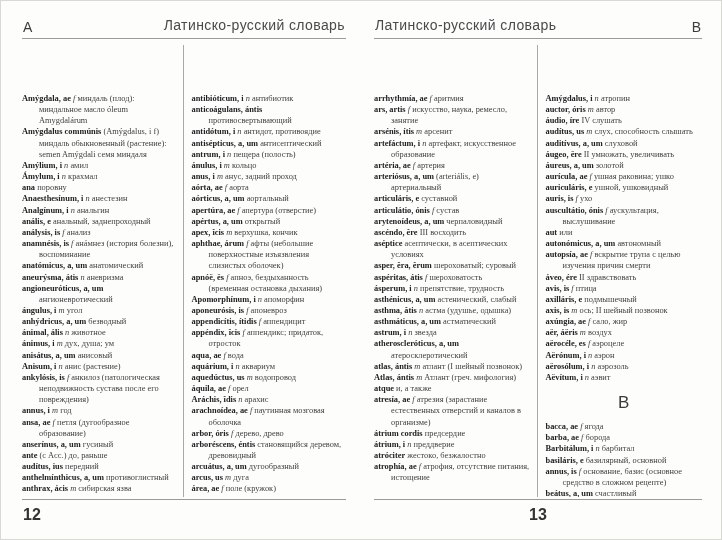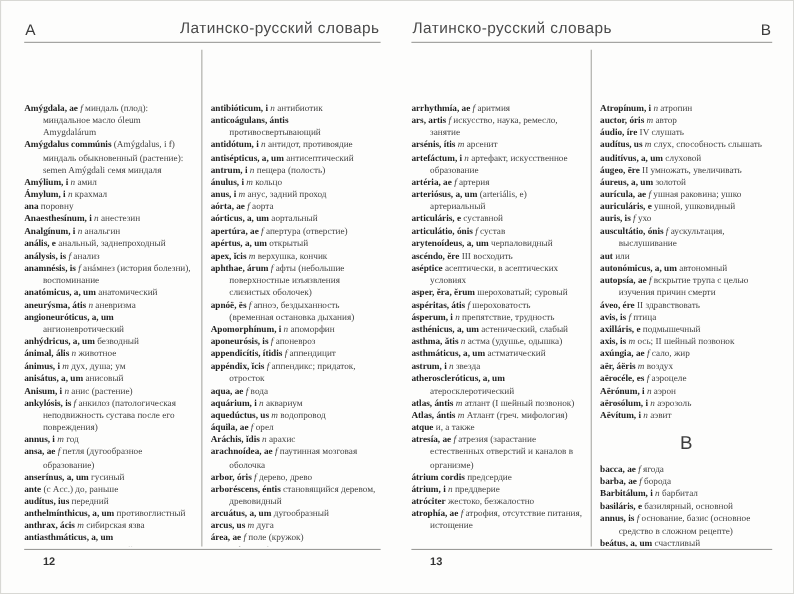--- a/index.html
+++ b/index.html
@@ -19,22 +19,22 @@
   .running-title { font-family: "Liberation Sans", sans-serif; font-size: 14px; color: #4a4a4a; letter-spacing: 0.4px; line-height: 1.2; }
   .headrule { border-top: 1px solid #9b9b98; margin-top: 4px; }
 
   .cols { display: flex; margin-top: 6px; height: 452px; overflow: hidden; }
   .col { flex: 1 1 0; overflow: hidden; margin-top: 48px; }
   .col.first { padding-right: 6px; }
   .col.second { padding-left: 8px; }
   .vrule { width: 1px; background: #a8a8a4; flex: 0 0 1px; }
 
   .footrule { border-top: 1px solid #9b9b98; margin-top: 2px; }
-  .pageno { font-family: "Liberation Sans", sans-serif; font-weight: bold; font-size: 10px; color: #333; margin-top: 6px; padding: 0 1px; margin-left: 16px; }
-  .page-right .pageno { text-align: left; }
+  .pageno { font-family: "Liberation Sans", sans-serif; font-weight: bold; font-size: 16px; color: #333; margin-top: 6px; padding: 0 1px; }
+  .page-right .pageno { text-align: center; }
 
   .entry {
     font-size: 8.4px; line-height: 11.15px; color: #3f3f3f;
     padding-left: 17px; text-indent: -17px;
     text-rendering: optimizeLegibility;
   }
   .entry .head { font-weight: bold; color: #232323; }
   .entry .gram { font-style: italic; }
   .section-letter {
     font-family: "Liberation Sans", sans-serif;
@@ -61,20 +61,21 @@
           <div class="entry"><span class="head">Ámylum, i</span> <span class="gram">n</span> крахмал</div>
           <div class="entry"><span class="head">ana</span> поровну</div>
           <div class="entry"><span class="head">Anaesthesínum, i</span> <span class="gram">n</span> анестезин</div>
           <div class="entry"><span class="head">Analgínum, i</span> <span class="gram">n</span> анальгин</div>
           <div class="entry"><span class="head">anális, e</span> анальный, заднепроходный</div>
           <div class="entry"><span class="head">análysis, is</span> <span class="gram">f</span> анализ</div>
           <div class="entry"><span class="head">anamnésis, is</span> <span class="gram">f</span> анáмнез (история болезни), воспоминание</div>
           <div class="entry"><span class="head">anatómicus, a, um</span> анатомический</div>
           <div class="entry"><span class="head">aneurýsma, átis</span> <span class="gram">n</span> аневризма</div>
           <div class="entry"><span class="head">angioneuróticus, a, um</span> ангионевротический</div>
+          <div class="entry"><span class="head">ángulus, i</span> <span class="gram">m</span> угол</div>
           <div class="entry"><span class="head">anhýdricus, a, um</span> безводный</div>
           <div class="entry"><span class="head">ánimal, ális</span> <span class="gram">n</span> животное</div>
           <div class="entry"><span class="head">ánimus, i</span> <span class="gram">m</span> дух, душа; ум</div>
           <div class="entry"><span class="head">anisátus, a, um</span> анисовый</div>
           <div class="entry"><span class="head">Anisum, i</span> <span class="gram">n</span> анис (растение)</div>
           <div class="entry"><span class="head">ankylósis, is</span> <span class="gram">f</span> анкилоз (патологическая неподвижность сустава после его повреждения)</div>
           <div class="entry"><span class="head">annus, i</span> <span class="gram">m</span> год</div>
           <div class="entry"><span class="head">ansa, ae</span> <span class="gram">f</span> петля (дугообразное образование)</div>
           <div class="entry"><span class="head">anserínus, a, um</span> гусиный</div>
           <div class="entry"><span class="head">ante</span> (с Acc.) до, раньше</div>
@@ -154,21 +155,21 @@
           <div class="entry"><span class="head">Atlas, ántis</span> <span class="gram">m</span> Атлант (греч. мифология)</div>
           <div class="entry"><span class="head">atque</span> и, а также</div>
           <div class="entry"><span class="head">atresía, ae</span> <span class="gram">f</span> атрезия (зарастание естественных отверстий и каналов в организме)</div>
           <div class="entry"><span class="head">átrium cordis</span> предсердие</div>
           <div class="entry"><span class="head">átrium, i</span> <span class="gram">n</span> преддверие</div>
           <div class="entry"><span class="head">atróciter</span> жестоко, безжалостно</div>
           <div class="entry"><span class="head">atrophía, ae</span> <span class="gram">f</span> атрофия, отсутствие питания, истощение</div>
         </div>
       <div class="vrule"></div>
       <div class="col second">
-          <div class="entry"><span class="head">Atropínum, i</span> <span class="gram">n</span> атропин</div>
+          <div class="entry"><span class="head">Amýgdalus, i</span> <span class="gram">n</span> атропин</div>
           <div class="entry"><span class="head">auctor, óris</span> <span class="gram">m</span> автор</div>
           <div class="entry"><span class="head">áudio, íre</span> IV слушать</div>
           <div class="entry"><span class="head">audítus, us</span> <span class="gram">m</span> слух, способность слышать</div>
           <div class="entry"><span class="head">auditívus, a, um</span> слуховой</div>
           <div class="entry"><span class="head">áugeo, ēre</span> II умножать, увеличивать</div>
           <div class="entry"><span class="head">áureus, a, um</span> золотой</div>
           <div class="entry"><span class="head">aurícula, ae</span> <span class="gram">f</span> ушная раковина; ушко</div>
           <div class="entry"><span class="head">auriculáris, e</span> ушной, ушковидный</div>
           <div class="entry"><span class="head">auris, is</span> <span class="gram">f</span> ухо</div>
           <div class="entry"><span class="head">auscultátio, ónis</span> <span class="gram">f</span> аускультация, выслушивание</div>

